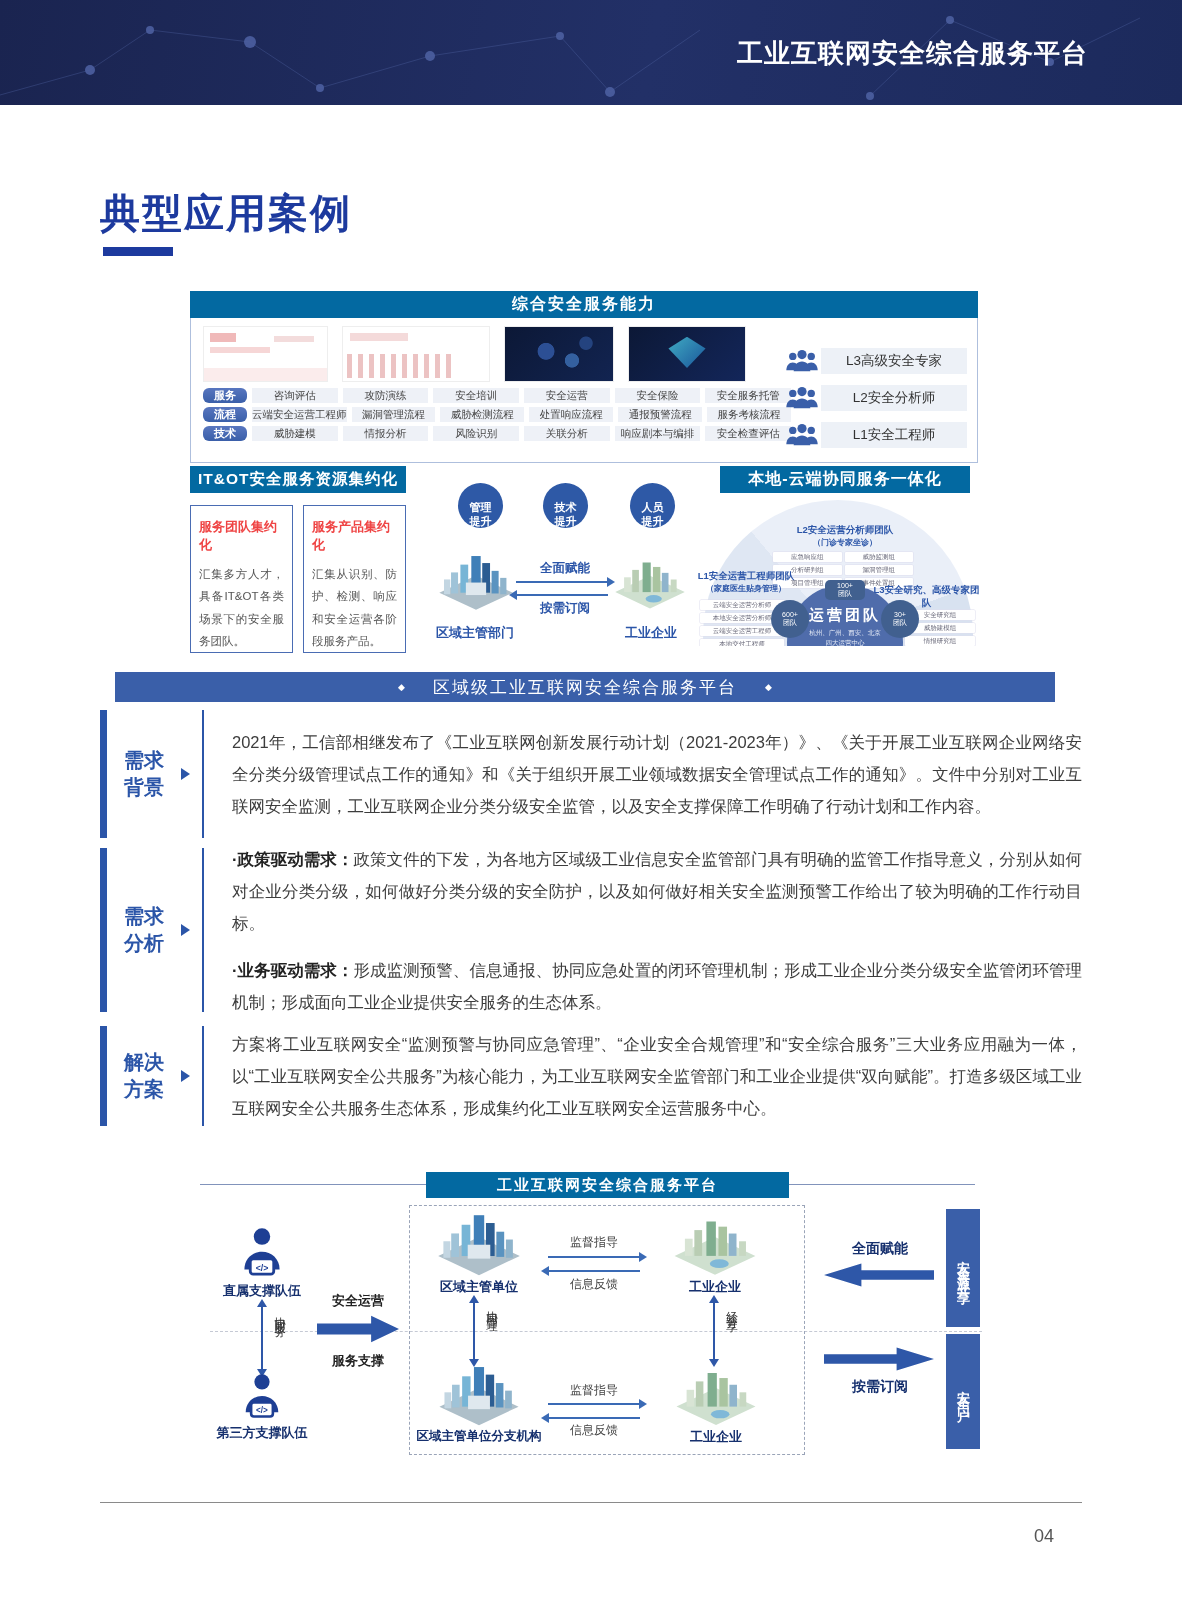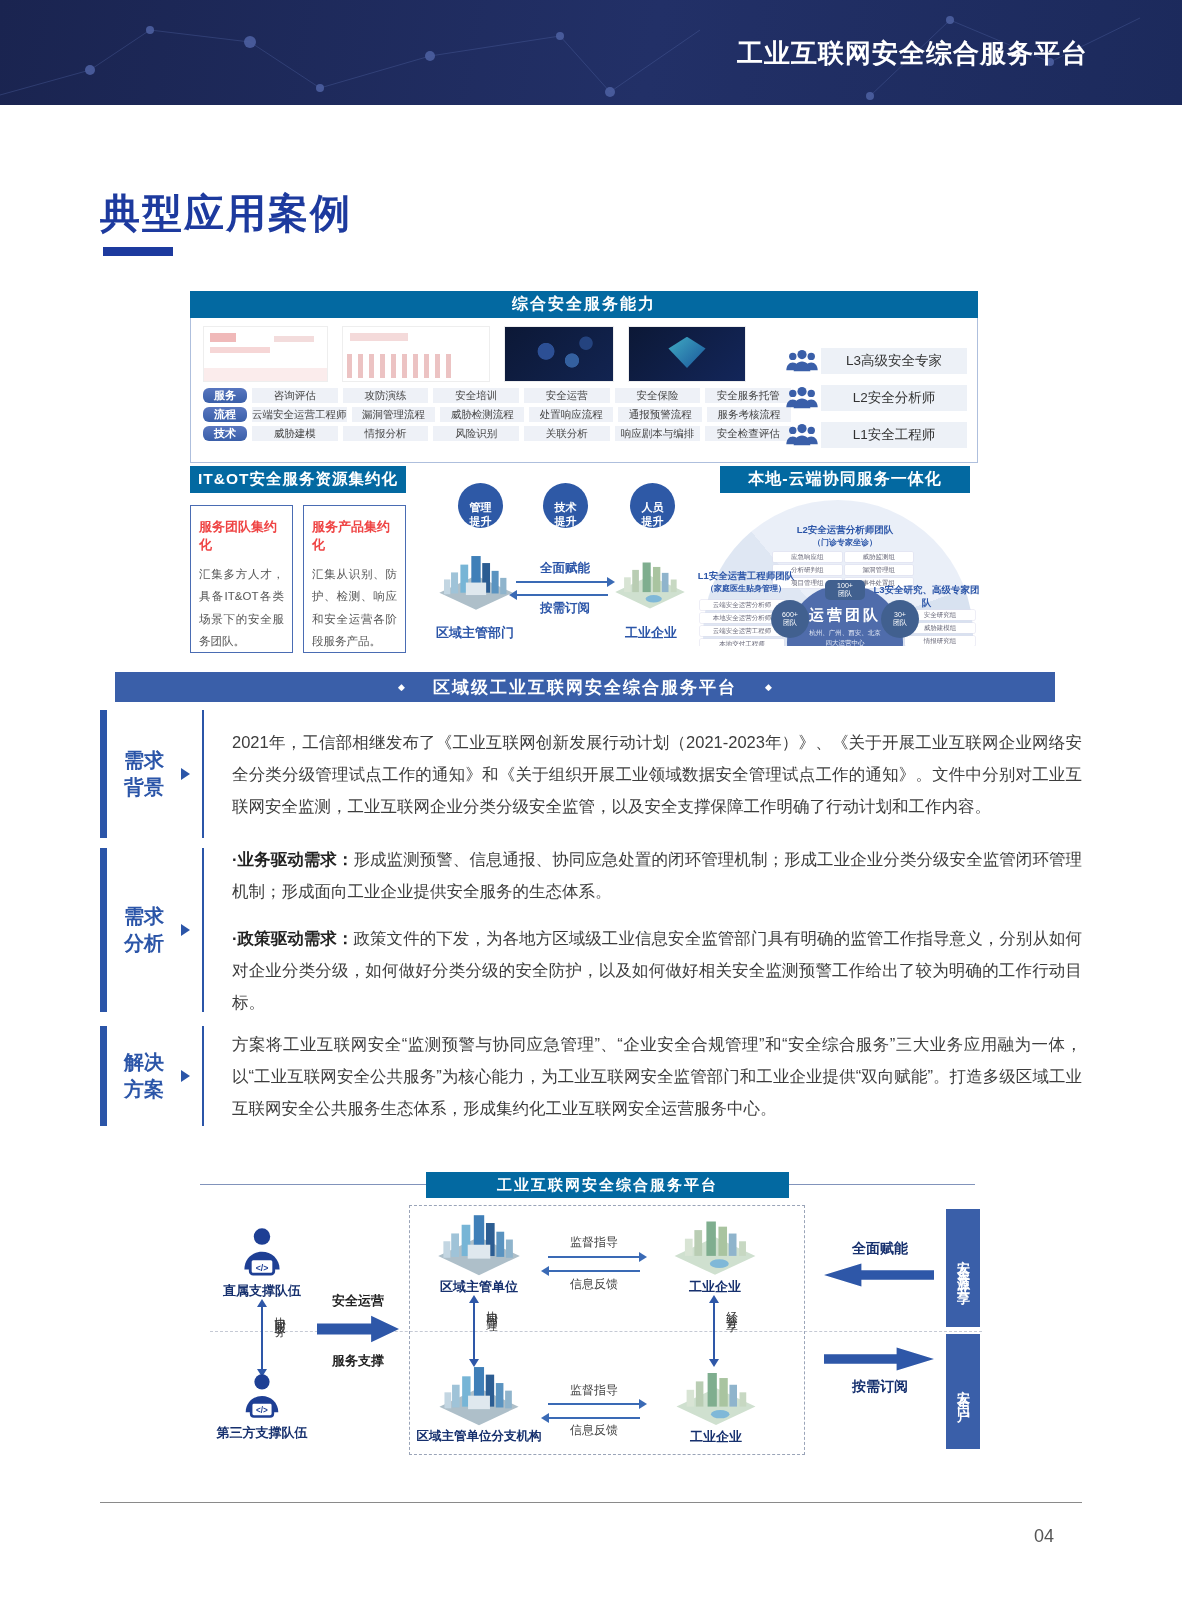--- a/index.html
+++ b/index.html
@@ -87,21 +87,21 @@
     line-height:1.2; display:flex; flex-direction:column; align-items:center; justify-content:center; z-index:3; }
   .cmain { position:absolute; left:105px; top:110px; width:90px; text-align:center; color:#fff; font-size:15px;
     font-weight:bold; letter-spacing:3px; z-index:4; }
   .ccenters { position:absolute; left:95px; top:132px; width:110px; text-align:center; color:#e8edf8; font-size:6.5px;
     line-height:1.5; z-index:4; }
 
   
   .banner { left:115px; top:672px; width:940px; height:30px; background:#3a5fa9; color:#fff;
     display:flex; align-items:center; justify-content:center; gap:28px; }
   .banner .dia { font-size:9px; }
-  .banner .btext { font-size:17px; font-weight:bold; letter-spacing:2px; }
+  .banner .btext { font-size:17px; font-weight:normal; letter-spacing:2px; }
 
   
   .sect { position:absolute; left:100px; width:982px; display:flex; align-items:stretch; }
   .sect .sbar { width:7px; background:#2b55a8; flex:none; }
   .sect .slab { width:74px; display:flex; flex-direction:column; justify-content:center; align-items:center;
     color:#2b55a8; font-weight:bold; font-size:20px; line-height:1.35; flex:none; }
   .sect .stri { align-self:center; width:0; height:0; border-left:9px solid #2b55a8;
     border-top:6px solid transparent; border-bottom:6px solid transparent; margin-right:12px; flex:none; }
   .sect .svline { width:2px; background:#2b55a8; flex:none; }
   .sect .sbody { flex:1; padding-left:28px; display:flex; flex-direction:column; justify-content:center; gap:15px; }
@@ -384,22 +384,22 @@
 
 <div class="sect" style="top:848px; height:164px">
   <div class="sbar"></div>
   <div class="slab">
     <span>需求</span>
       <span>分析</span>
   </div>
   <div class="stri"></div>
   <div class="svline"></div>
   <div class="sbody">
+    <p><b>·政策驱动需求：</b><span>政策文件的下发，为各地方区域级工业信息安全监管部门具有明确的监管工作指导意义，分别从如何对企业分类分级，如何做好分类分级的安全防护，以及如何做好相关安全监测预警工作给出了较为明确的工作行动目标。</span></p>
     <p><b>·业务驱动需求：</b><span>形成监测预警、信息通报、协同应急处置的闭环管理机制；形成工业企业分类分级安全监管闭环管理机制；形成面向工业企业提供安全服务的生态体系。</span></p>
-    <p><b>·政策驱动需求：</b><span>政策文件的下发，为各地方区域级工业信息安全监管部门具有明确的监管工作指导意义，分别从如何对企业分类分级，如何做好分类分级的安全防护，以及如何做好相关安全监测预警工作给出了较为明确的工作行动目标。</span></p>
   </div>
 </div>
 
 <div class="sect" style="top:1026px; height:100px">
   <div class="sbar"></div>
   <div class="slab">
     <span>解决</span>
       <span>方案</span>
   </div>
   <div class="stri"></div>

